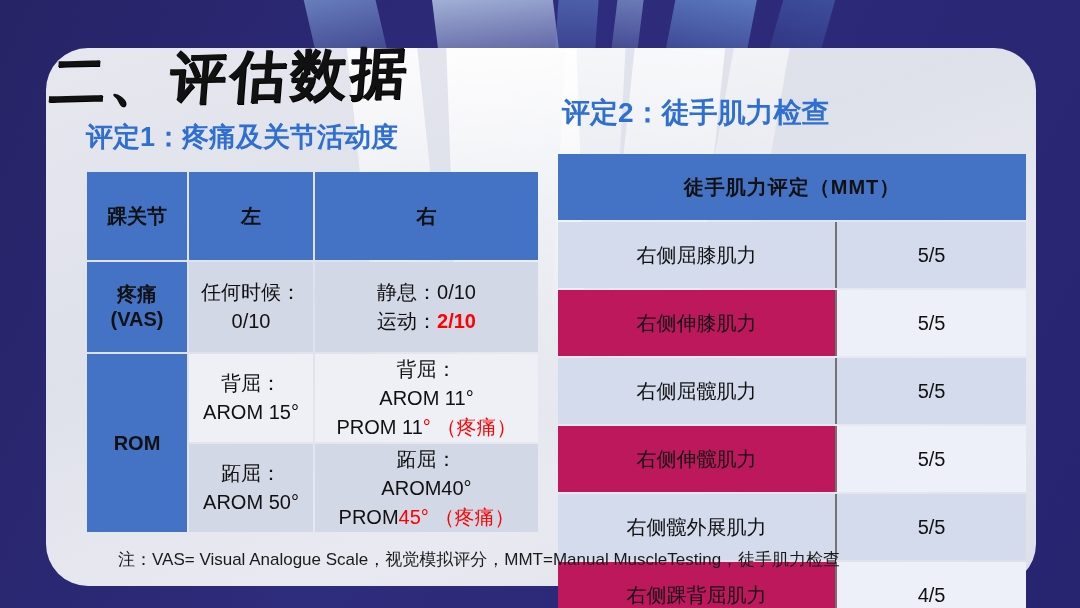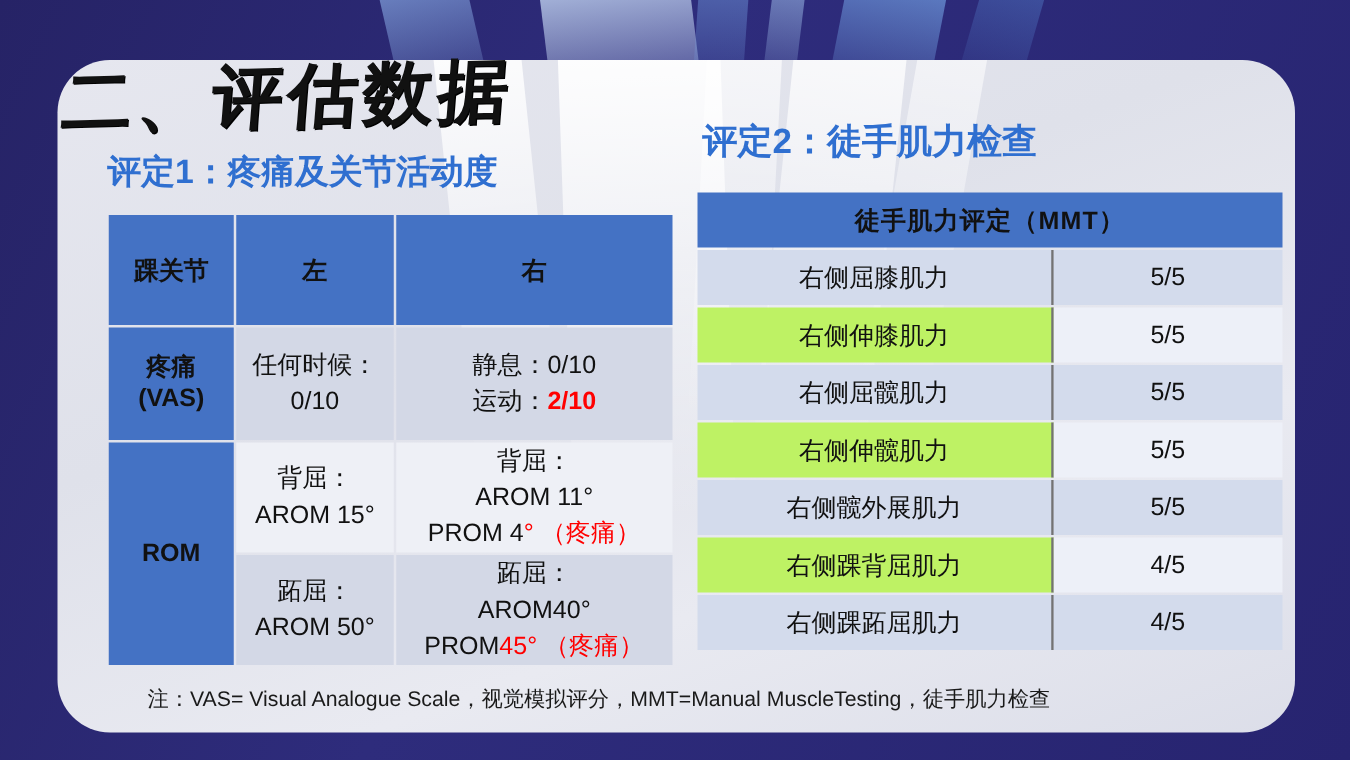--- a/index.html
+++ b/index.html
@@ -73,25 +73,25 @@
   .vas-l{height:90px;}
   .rom-row td{height:88px;}
   .red{color:#ff0000;}
   .red-b{color:#ff0000;font-weight:bold;text-align:center;}
 
   
   .tbl-right{
     position:absolute;left:558px;top:152px;width:468px;
     border-collapse:separate;border-spacing:0 2px;z-index:4;
   }
-  .tbl-right td{padding:1px;height:42px;font-size:20px;color:#111;text-align:center;}
+  .tbl-right td{padding:12px;height:42px;font-size:20px;color:#111;text-align:center;}
   .mmt-hdr{background:#4472c4;color:#fff;font-weight:bold;font-size:22px;height:48px;letter-spacing:1px;}
   .r-a .n{background:#d3dbec;}
   .r-a .v{background:#d3dbec;}
-  .r-b .n{background:#bef264;}
+  .r-b .n{background:#be185d;}
   .r-b .v{background:#edf0f8;}
   .tbl-right .n{width:272px;border-right:2px solid #737373;}
   .tbl-right .v{width:176px;}
 
   .note{
     position:absolute;left:88px;top:548px;
     font-size:17px;color:#1a1a1a;white-space:nowrap;z-index:5;margin-left:30px;
   }
 </style>
 </head>
@@ -149,21 +149,21 @@
       <tr class="rom-row">
         <td class="lbl" rowspan="2">ROM</td>
         <td class="cell-lt cell-l">
           <div>背屈：</div>
           <div>AROM 15°</div>
         </td>
         <td class="cell-lt cell-r">
           <div>背屈：</div>
           <div>AROM 11°</div>
           <div>
-            <span>PROM 4</span><span class="red">°</span> <span class="red">（疼痛）</span>
+            <span>PROM 11</span><span class="red">°</span> <span class="red">（疼痛）</span>
           </div>
         </td>
       </tr>
       <tr class="rom-row">
         <td class="cell cell-l">
           <div>跖屈：</div>
           <div>AROM 50°</div>
         </td>
         <td class="cell cell-r">
           <div>跖屈：</div>

